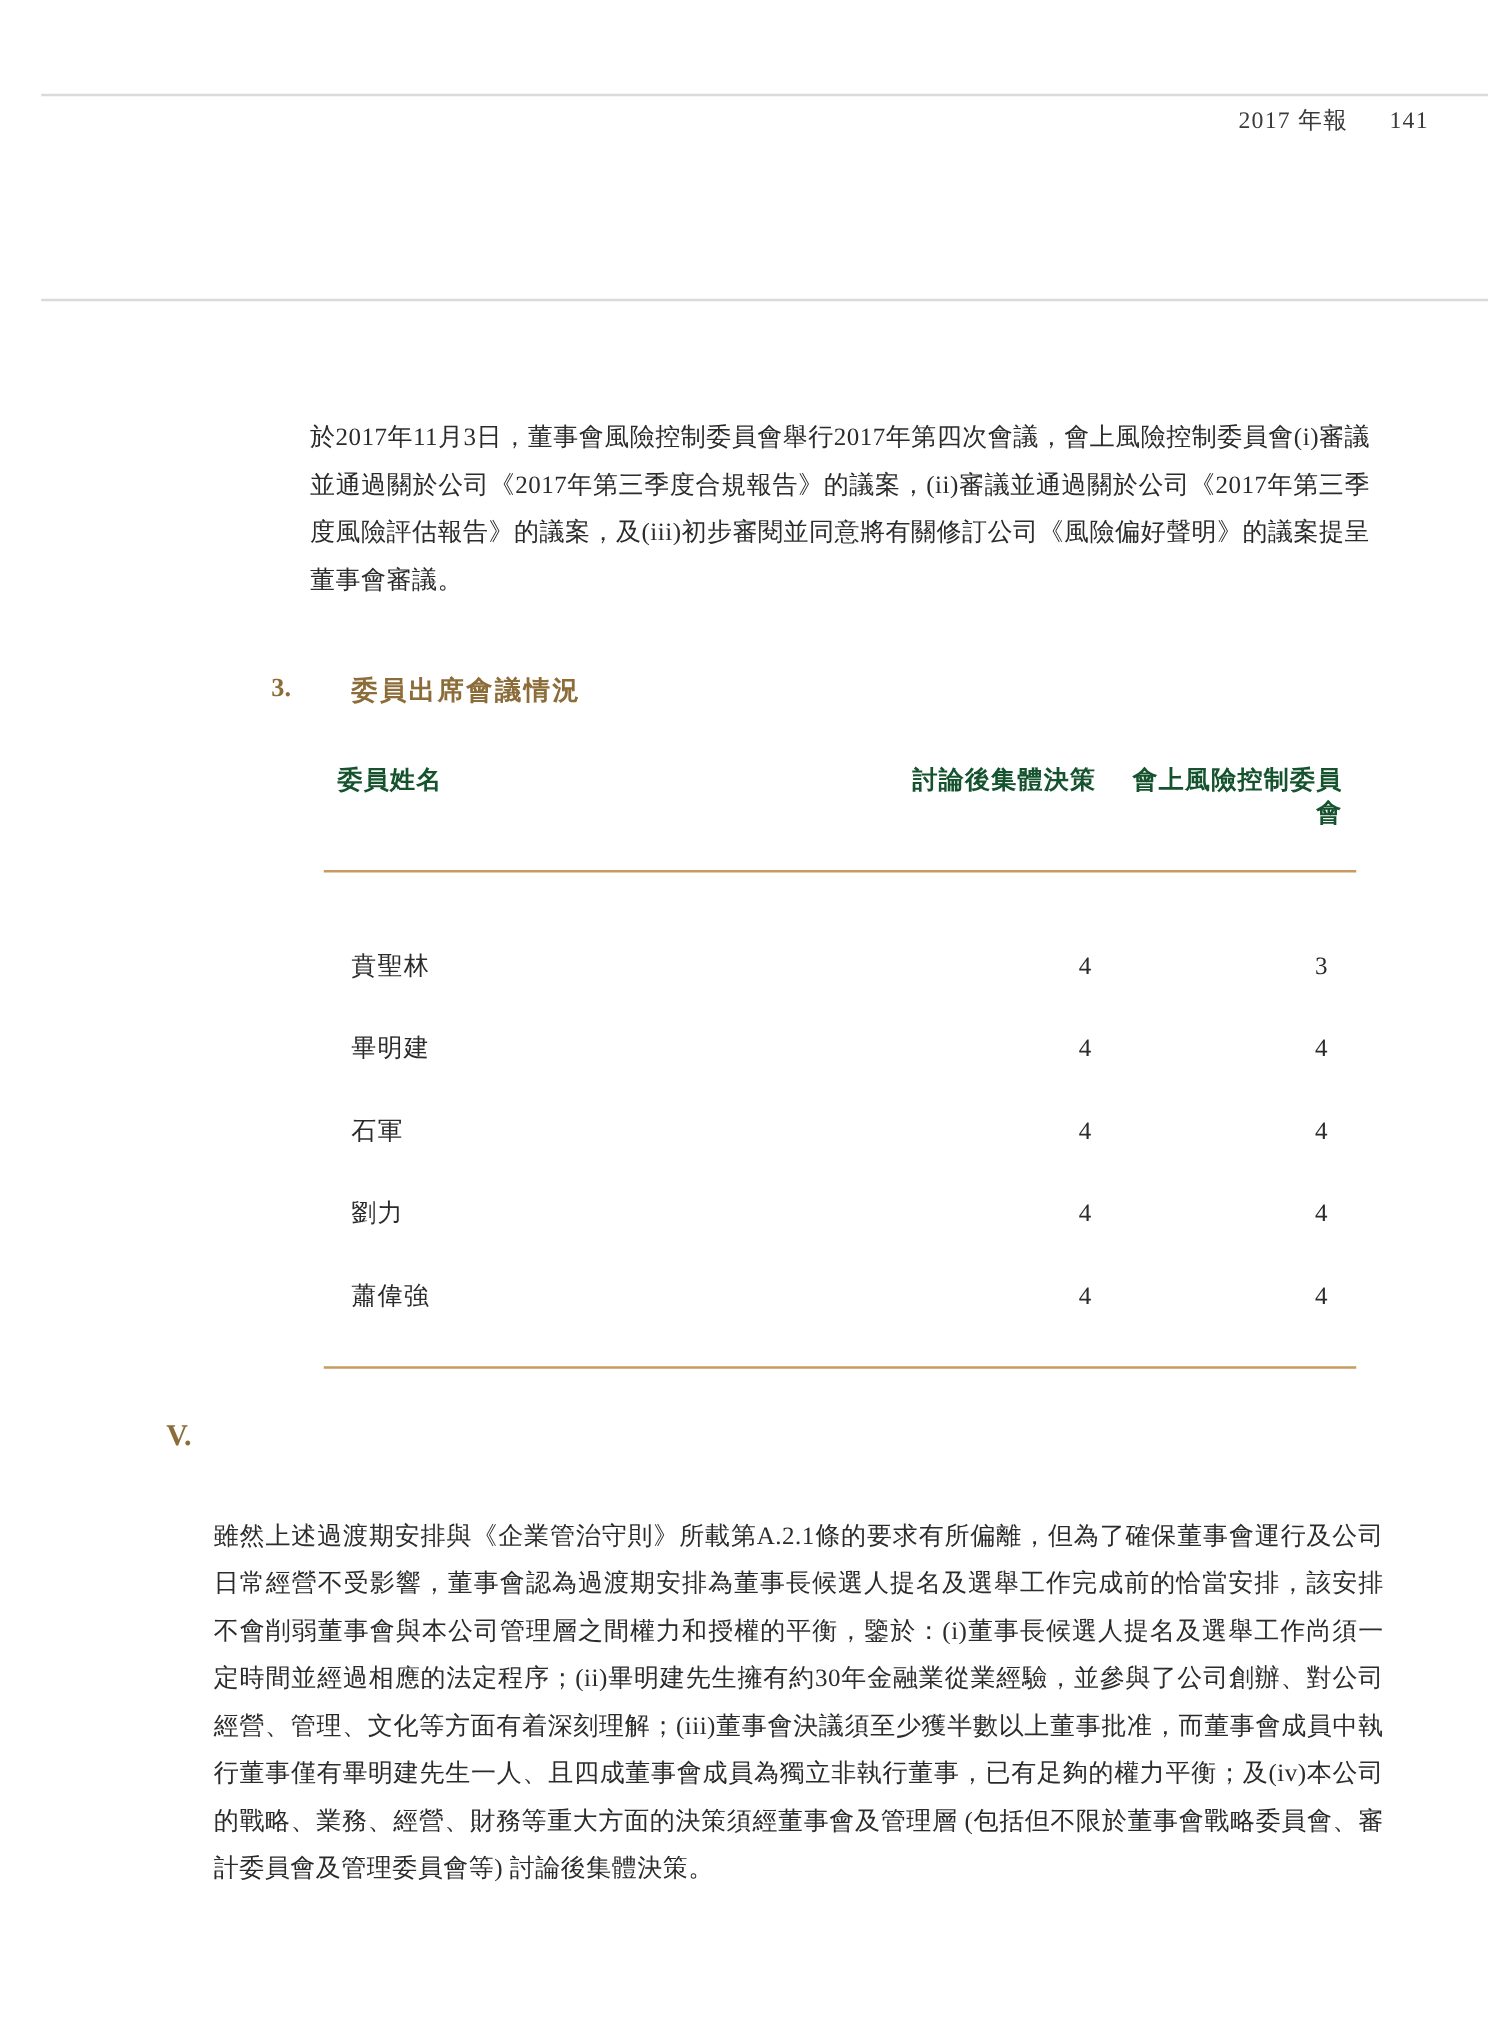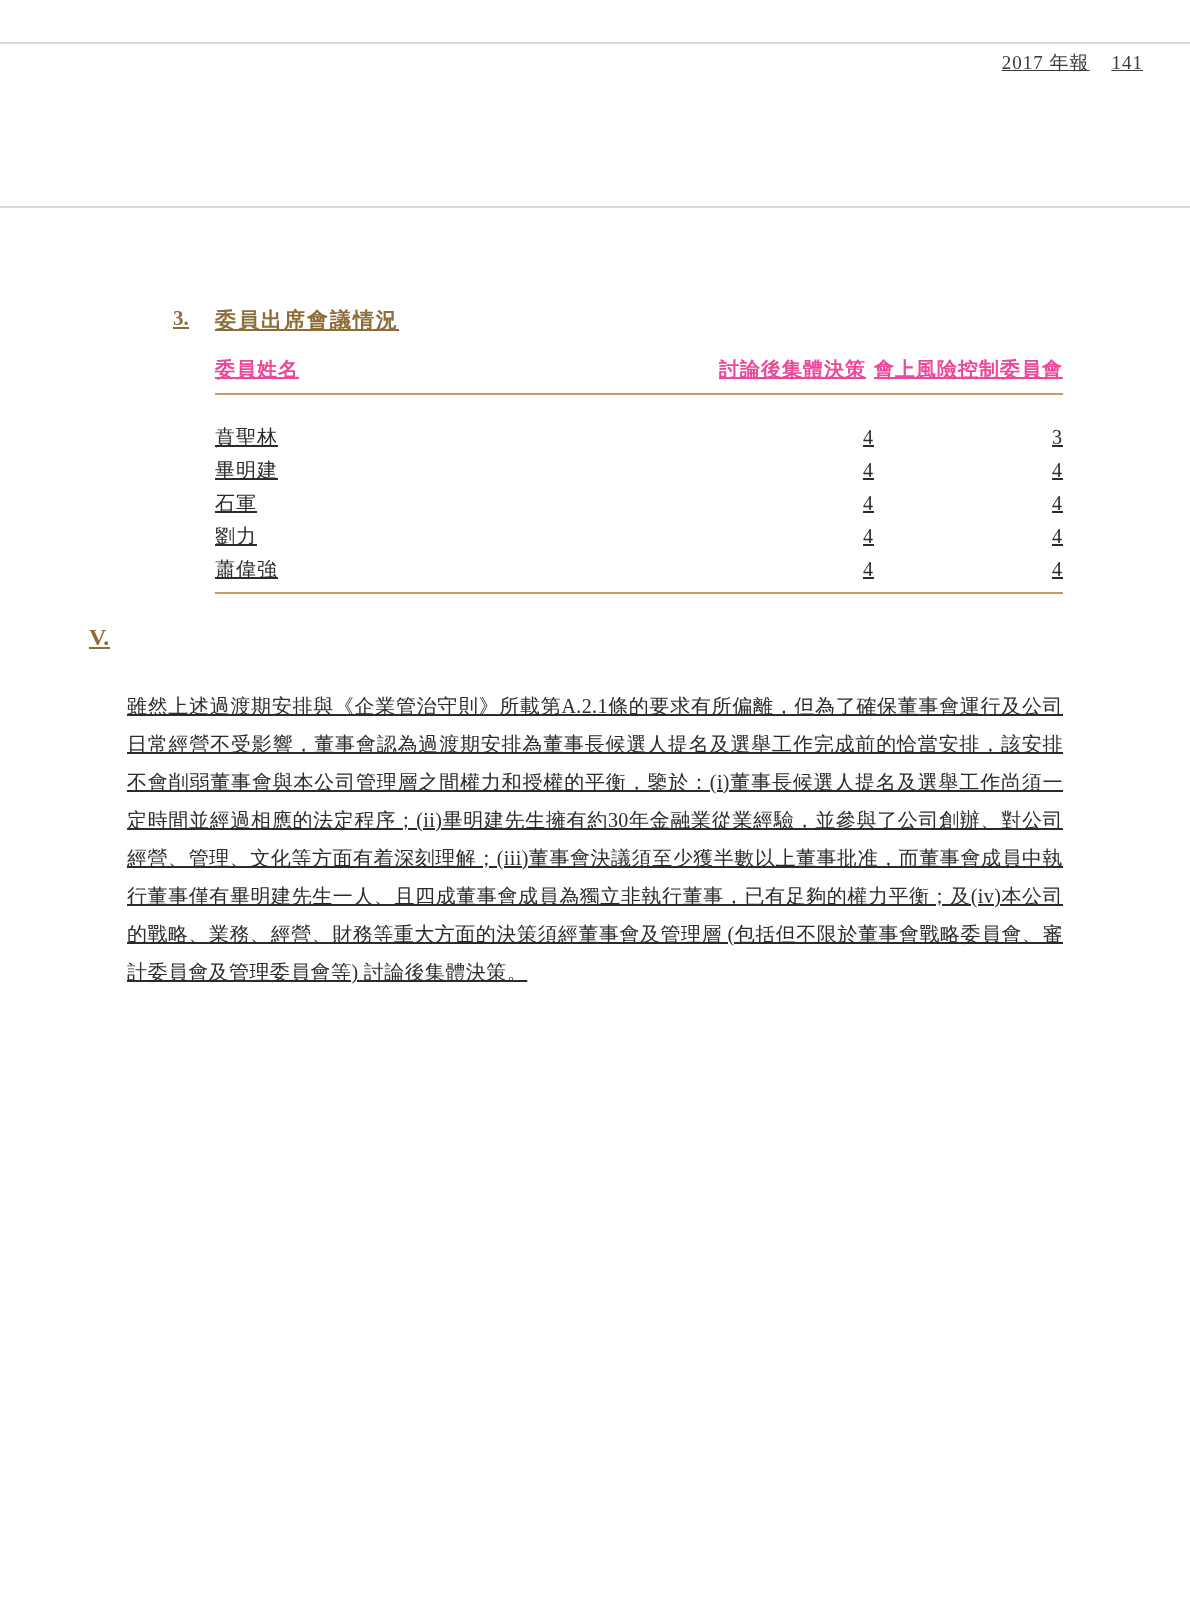--- a/index.html
+++ b/index.html
@@ -1,15 +1,15 @@
 <!DOCTYPE html>
 <html><head>
 <meta charset="utf-8">
 <style>
-  * { margin: 0; padding: 0; box-sizing: border-box; text-decoration: underline; }
+  * { margin: 11px; padding: 0; box-sizing: border-box; }
   html, body { background: #ffffff; }
   body {
     width: 1190px;
     height: 1615px;
     position: relative;
     overflow: hidden;
     font-family: "Liberation Serif", "DejaVu Serif", serif;
     color: #2b2b2b;
   }
   .hairline {
@@ -57,21 +57,21 @@
   .ctable {
     margin-top: 22px;
     margin-left: 88px;
     width: 848px;
     font-size: 20px;
   }
   .t-head {
     display: grid;
     grid-template-columns: 1fr 200px 197px;
     font-weight: bold;
-    color: #ec4899;
+    color: #14532d;
     padding-bottom: 10px;
     letter-spacing: 1px;
   }
   .t-head .num { text-align: right; }
   .t-rule {
     height: 2px;
     background: #c79b62;
   }
   .t-body { padding-top: 26px; padding-bottom: 6px; }
   .t-row {
@@ -102,20 +102,21 @@
 
 <div class="page-header">
   <span>2017 年報</span><span class="pnum">141</span>
 </div>
 
 <div class="hairline second"></div>
 
 <div class="content">
 
 
+  <p class="para indented mt36">於2017年11月3日，董事會風險控制委員會舉行2017年第四次會議，會上風險控制委員會(i)審議並通過關於公司《2017年第三季度合規報告》的議案，(ii)審議並通過關於公司《2017年第三季度風險評估報告》的議案，及(iii)初步審閱並同意將有關修訂公司《風險偏好聲明》的議案提呈董事會審議。</p>
 
   <div class="sec3-heading">
     <span class="num">3.</span>
     <span class="ttl">委員出席會議情況</span>
   </div>
 
   <div class="ctable">
     <div class="t-head">
       <div class="th name">委員姓名</div>
       <div class="th num">討論後集體決策</div>

